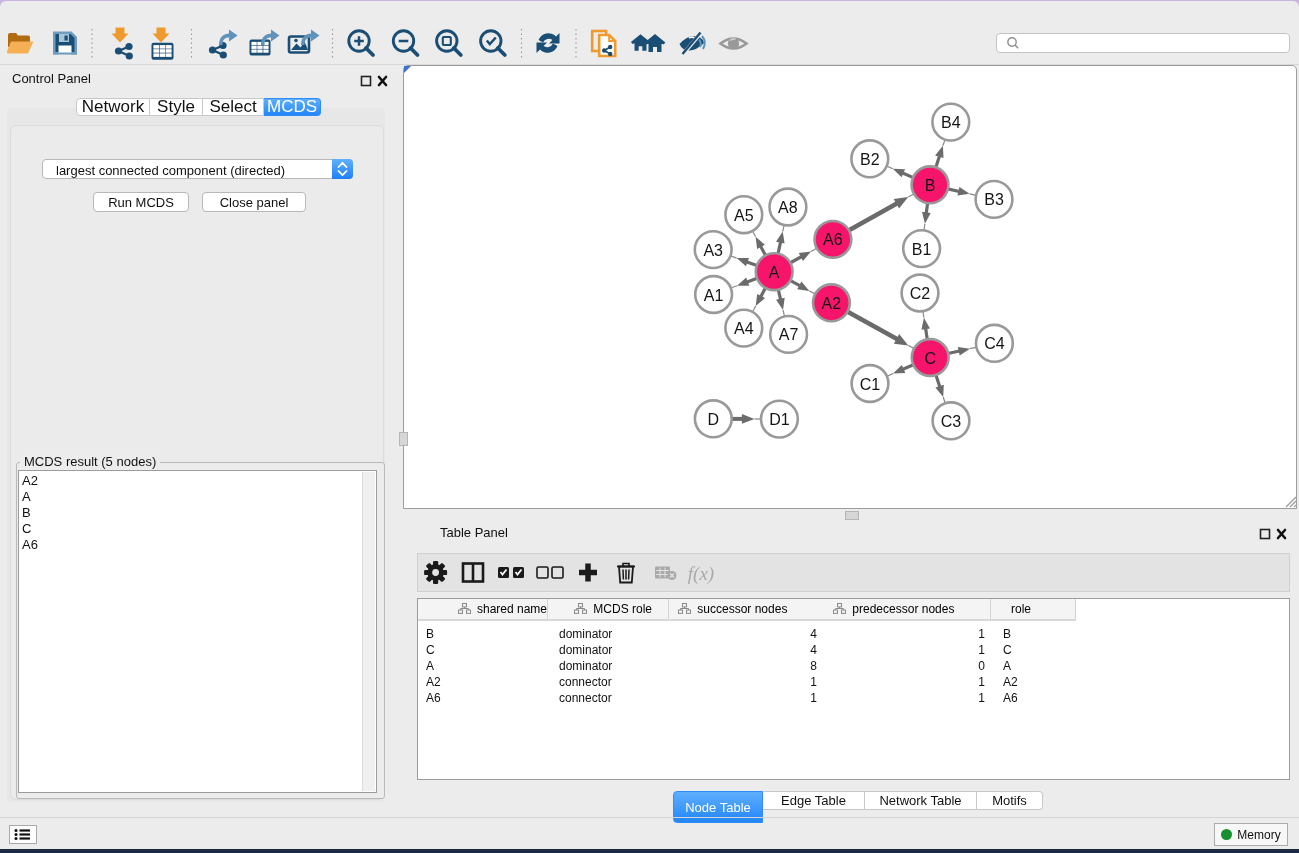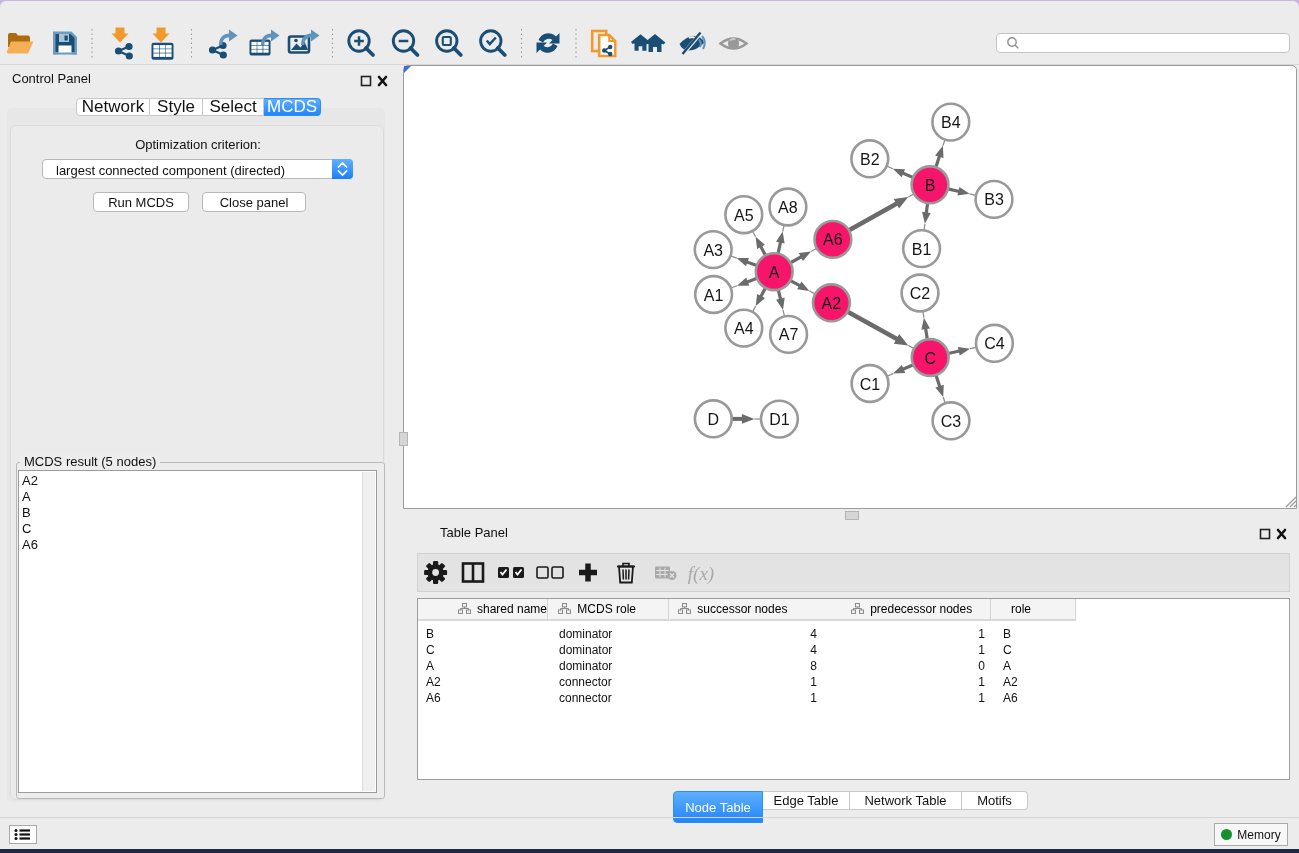--- a/index.html
+++ b/index.html
@@ -239,21 +239,20 @@
     <path d="M19 3 L26 11 M26 3 L19 11" stroke="#111" stroke-width="2.6" stroke-linecap="round"></path>
   </svg>
   <div id="cp-outer"></div>
   <div id="cp-inner"></div>
   <div class="tabrow" style="left:76px;top:97px;height:18px">
     <div class="tab first" style="width:74px">Network</div>
     <div class="tab" style="width:53px">Style</div>
     <div class="tab" style="width:61px">Select</div>
     <div class="tab last sel" style="width:57px">MCDS</div>
   </div>
-  <div id="optlabel">Optimization criterion:</div>
   <div id="dropdown">
       <span class="txt">largest connected component (directed)</span>
     <div class="stepper"><svg width="21" height="20" viewBox="0 0 21 20">
           <path d="M6.5 8 L10.5 3.8 L14.5 8" fill="none" stroke="#fff" stroke-width="1.8" stroke-linecap="round" stroke-linejoin="round"></path>
           <path d="M6.5 12 L10.5 16.2 L14.5 12" fill="none" stroke="#fff" stroke-width="1.8" stroke-linecap="round" stroke-linejoin="round"></path>
         </svg></div>
   </div>
   <div class="btn" style="left:93px;top:191px;width:96px">Run MCDS</div>
   <div class="btn" style="left:202px;top:191px;width:104px">Close panel</div>
   <div id="mcdsbox">
@@ -445,33 +444,33 @@
 <text x="283" y="19" font-size="19" font-style="italic" fill="#a9a9a9" text-anchor="middle" dominant-baseline="central" font-family="Liberation Serif, serif">f(x)</text>
 </svg></div>
   <div id="tp-table">
       <div class="thead" style="width:658px"></div>
 <div class="tcell" style="left:0px;width:130px;text-align:right;padding-left:11px;line-height:21px;background:#f4f4f4;border-bottom:1px solid #d8d8d8;font-size:12px"><svg width="13" height="11" viewBox="0 0 13 11" style="vertical-align:-1px;margin-right:3px">
           <rect x="4.5" y="0.5" width="4" height="3.4" fill="none" stroke="#8a8a8a" stroke-width="1"></rect>
           <rect x="0.5" y="7" width="4" height="3.4" fill="none" stroke="#8a8a8a" stroke-width="1"></rect>
           <rect x="8.5" y="7" width="4" height="3.4" fill="none" stroke="#8a8a8a" stroke-width="1"></rect>
           <path d="M6.5,4 L6.5,5.5 M2.5,7 L2.5,5.5 L10.5,5.5 L10.5,7" fill="none" stroke="#8a8a8a" stroke-width="1"></path>
         </svg> <span style="position:relative;top:0">shared name</span></div>
-<div class="tcell" style="left:130px;width:121px;text-align:left;padding-left:10px;line-height:21px;background:#f4f4f4;border-bottom:1px solid #d8d8d8;font-size:12px"><svg width="13" height="11" viewBox="0 0 13 11" style="vertical-align:-1px;margin-right:3px">
+<div class="tcell" style="left:130px;width:121px;text-align:center;padding-left:10px;line-height:21px;background:#f4f4f4;border-bottom:1px solid #d8d8d8;font-size:12px"><svg width="13" height="11" viewBox="0 0 13 11" style="vertical-align:-1px;margin-right:3px">
           <rect x="4.5" y="0.5" width="4" height="3.4" fill="none" stroke="#8a8a8a" stroke-width="1"></rect>
           <rect x="0.5" y="7" width="4" height="3.4" fill="none" stroke="#8a8a8a" stroke-width="1"></rect>
           <rect x="8.5" y="7" width="4" height="3.4" fill="none" stroke="#8a8a8a" stroke-width="1"></rect>
           <path d="M6.5,4 L6.5,5.5 M2.5,7 L2.5,5.5 L10.5,5.5 L10.5,7" fill="none" stroke="#8a8a8a" stroke-width="1"></path>
         </svg> <span style="position:relative;top:0">MCDS role</span></div>
 <div class="tcell" style="left:252px;width:156px;text-align:left;padding-left:8px;line-height:21px;background:#f4f4f4;border-bottom:1px solid #d8d8d8;font-size:12px"><svg width="13" height="11" viewBox="0 0 13 11" style="vertical-align:-1px;margin-right:3px">
           <rect x="4.5" y="0.5" width="4" height="3.4" fill="none" stroke="#8a8a8a" stroke-width="1"></rect>
           <rect x="0.5" y="7" width="4" height="3.4" fill="none" stroke="#8a8a8a" stroke-width="1"></rect>
           <rect x="8.5" y="7" width="4" height="3.4" fill="none" stroke="#8a8a8a" stroke-width="1"></rect>
           <path d="M6.5,4 L6.5,5.5 M2.5,7 L2.5,5.5 L10.5,5.5 L10.5,7" fill="none" stroke="#8a8a8a" stroke-width="1"></path>
         </svg> <span style="position:relative;top:0">successor nodes</span></div>
-<div class="tcell" style="left:407px;width:166px;text-align:center;padding-left:8px;line-height:21px;background:#f4f4f4;border-bottom:1px solid #d8d8d8;font-size:12px"><svg width="13" height="11" viewBox="0 0 13 11" style="vertical-align:-1px;margin-right:3px">
+<div class="tcell" style="left:407px;width:166px;text-align:left;padding-left:8px;line-height:21px;background:#f4f4f4;border-bottom:1px solid #d8d8d8;font-size:12px"><svg width="13" height="11" viewBox="0 0 13 11" style="vertical-align:-1px;margin-right:3px">
           <rect x="4.5" y="0.5" width="4" height="3.4" fill="none" stroke="#8a8a8a" stroke-width="1"></rect>
           <rect x="0.5" y="7" width="4" height="3.4" fill="none" stroke="#8a8a8a" stroke-width="1"></rect>
           <rect x="8.5" y="7" width="4" height="3.4" fill="none" stroke="#8a8a8a" stroke-width="1"></rect>
           <path d="M6.5,4 L6.5,5.5 M2.5,7 L2.5,5.5 L10.5,5.5 L10.5,7" fill="none" stroke="#8a8a8a" stroke-width="1"></path>
         </svg> <span style="position:relative;top:0">predecessor nodes</span></div>
 <div class="tcell" style="left:573px;width:85px;text-align:left;padding-left:20px;line-height:21px;background:#f4f4f4;border-bottom:1px solid #d8d8d8;font-size:12px"><span style="position:relative;top:0">role</span></div>
 <div class="trow" style="left:8px;top:28px">B</div>
 <div class="trow" style="left:141px;top:28px">dominator</div>
 <div class="trow" style="left:252px;top:28px;width:147px;text-align:right">4</div>
 <div class="trow" style="left:410px;top:28px;width:157px;text-align:right">1</div>
@@ -492,21 +491,21 @@
 <div class="trow" style="left:410px;top:76px;width:157px;text-align:right">1</div>
 <div class="trow" style="left:585px;top:76px">A2</div>
 <div class="trow" style="left:8px;top:92px">A6</div>
 <div class="trow" style="left:141px;top:92px">connector</div>
 <div class="trow" style="left:252px;top:92px;width:147px;text-align:right">1</div>
 <div class="trow" style="left:410px;top:92px;width:157px;text-align:right">1</div>
 <div class="trow" style="left:585px;top:92px">A6</div>
     </div>
   <div id="bottomtabs">
     <div class="tab first sel" style="width:90px;height:32px;box-sizing:border-box">Node Table</div>
-    <div class="tab" style="width:87px;height:19px;box-sizing:border-box">Edge Table</div>
+    <div class="tab" style="width:102px;height:19px;box-sizing:border-box">Edge Table</div>
     <div class="tab" style="width:112px;height:19px;box-sizing:border-box">Network Table</div>
     <div class="tab last" style="width:66px;height:19px;box-sizing:border-box">Motifs</div>
   </div>
 
   <div class="abs" style="left:399px;top:431px;width:7px;height:12px;background:#d6d6d6;border:1px solid #b5b5b5"></div>
   <div class="abs" style="left:845px;top:510px;width:12px;height:7px;background:#d6d6d6;border:1px solid #b5b5b5"></div>
   <div id="statusline"></div>
   <div id="stbtn">
       <svg width="26" height="17" viewBox="0 0 26 17" style="position:absolute;left:0;top:0">
 <circle cx="6" cy="4.5" r="1.5" fill="#111"></circle>

